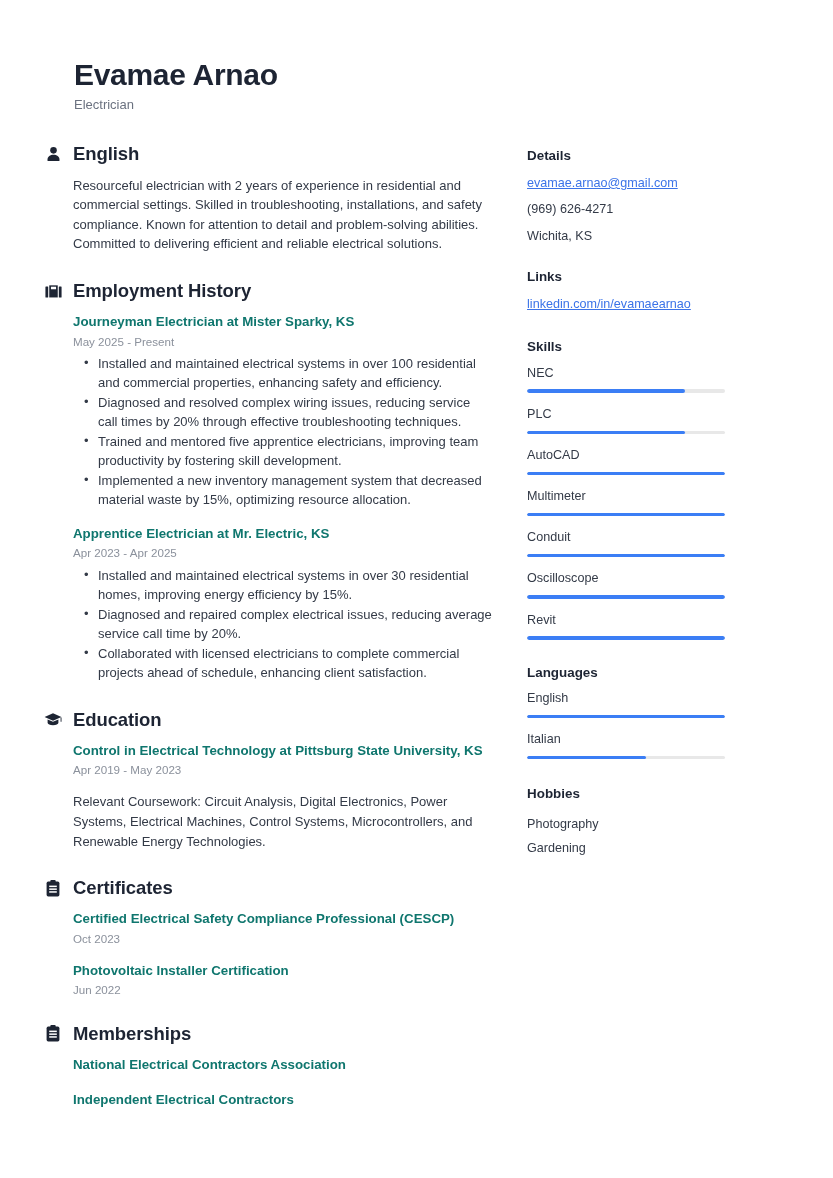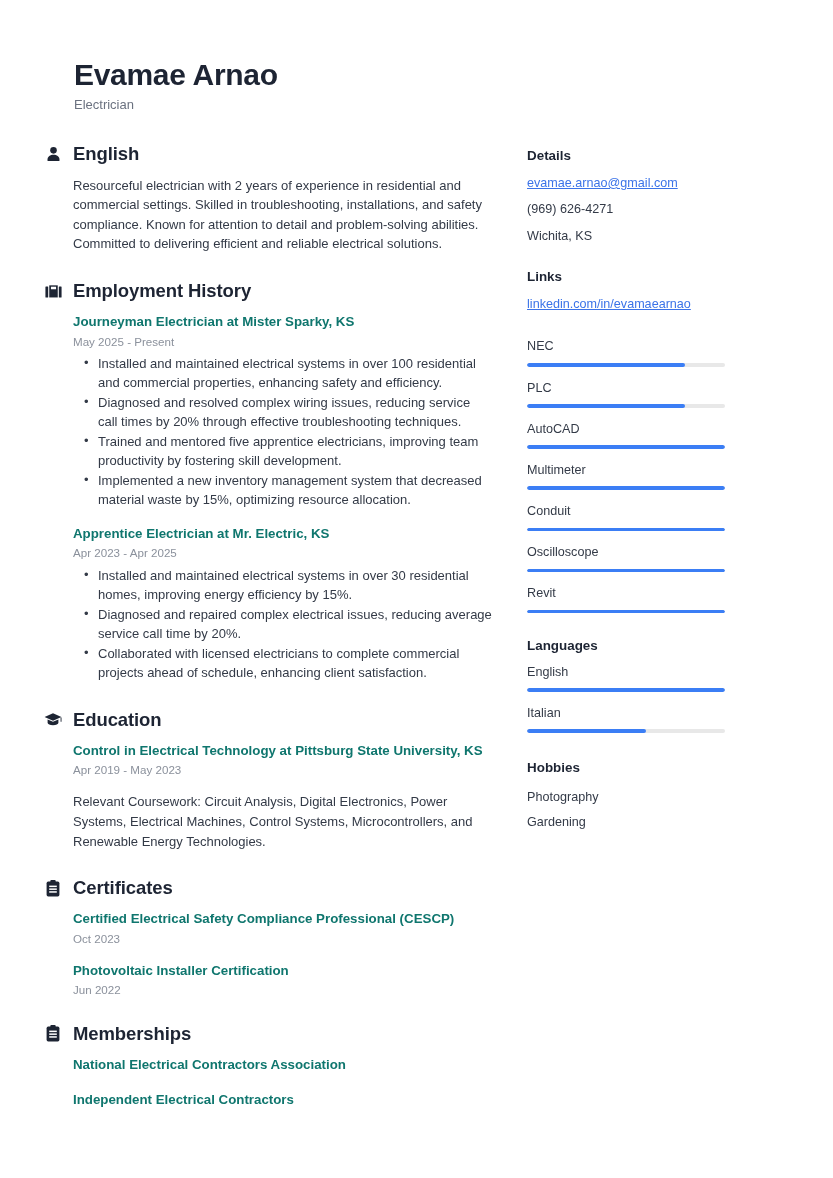--- a/index.html
+++ b/index.html
@@ -256,20 +256,21 @@
       </div>
 
       <div class="side-block" style="margin-bottom:24px;">
         <div class="side-title">Links</div>
         <div class="side-line">
           <a class="link" href="#">linkedin.com/in/evamaearnao</a>
         </div>
       </div>
 
       <div class="side-block" style="margin-bottom:24px;">
+        <div class="side-title">Skills</div>
 
         <div class="skill">
           <div class="skill-name">NEC</div>
           <div class="bar">
               <i style="width: 80%;"></i>
             </div>
         </div>
         <div class="skill">
           <div class="skill-name">PLC</div>
           <div class="bar">

